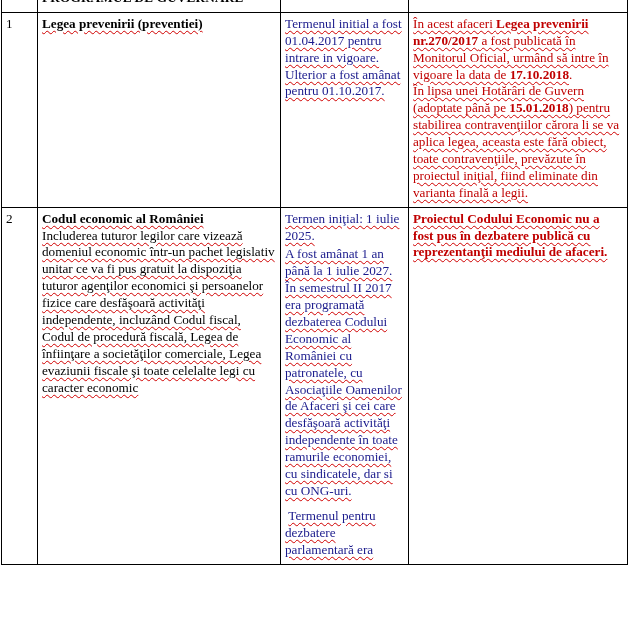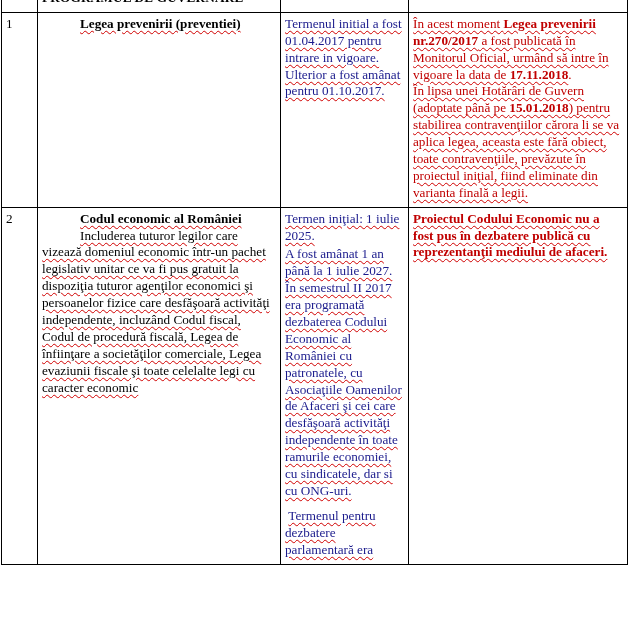--- a/index.html
+++ b/index.html
@@ -58,21 +58,21 @@
 
   b, .b { font-weight: bold; }
 
   
   .sq {
     text-decoration: underline;
     text-decoration-style: wavy;
     text-decoration-thickness: 1px;
     text-underline-offset: 2px;
   }
-  .col-a .sq { text-decoration-color: #d00000; margin-left: 38px; }
+  .col-a .sq { text-decoration-color: #d00000; }
   .col-b .sq { text-decoration-color: #d00000; font-family: Liberation Serif, serif; }
   .col-c .sq { text-decoration-color: #d00000; }
 
   p { margin: 0 0 0 0; }
   p + p { }
   .row1 td { padding-top: 2px; }
 </style>
 </head>
 <body>
 
@@ -95,21 +95,21 @@
       <tr class="row1">
         <td class="num">1</td>
         <td class="col-a">
           <p><b class="sq">Legea prevenirii (preventiei)</b></p>
         </td>
         <td class="col-b">
           <p><span class="sq">Termenul initial a fost 01.04.2017 pentru intrare in vigoare. Ulterior a fost amânat pentru 01.10.2017.</span></p>
         </td>
         <td class="col-c">
           <p>
-            <span class="sq">În acest moment </span><b class="sq">Legea prevenirii nr.270/2017</b><span class="sq"> a fost publicată în Monitorul Oficial, urmând să intre în vigoare la data de </span><b class="sq">17.11.2018</b><span>.</span>
+            <span class="sq">În acest afaceri </span><b class="sq">Legea prevenirii nr.270/2017</b><span class="sq"> a fost publicată în Monitorul Oficial, urmând să intre în vigoare la data de </span><b class="sq">17.10.2018</b><span>.</span>
           </p>
           <p>
             <span class="sq">În lipsa unei Hotărâri de Guvern (adoptate până pe </span><b class="sq">15.01.2018</b><span class="sq">) pentru stabilirea contravenţiilor cărora li se va aplica legea, aceasta este fără obiect, toate contravenţiile, prevăzute în proiectul iniţial, fiind eliminate din varianta finală a legii.</span>
           </p>
         </td>
       </tr>
 
       <tr>
         <td class="num">2</td>
         <td class="col-a">

